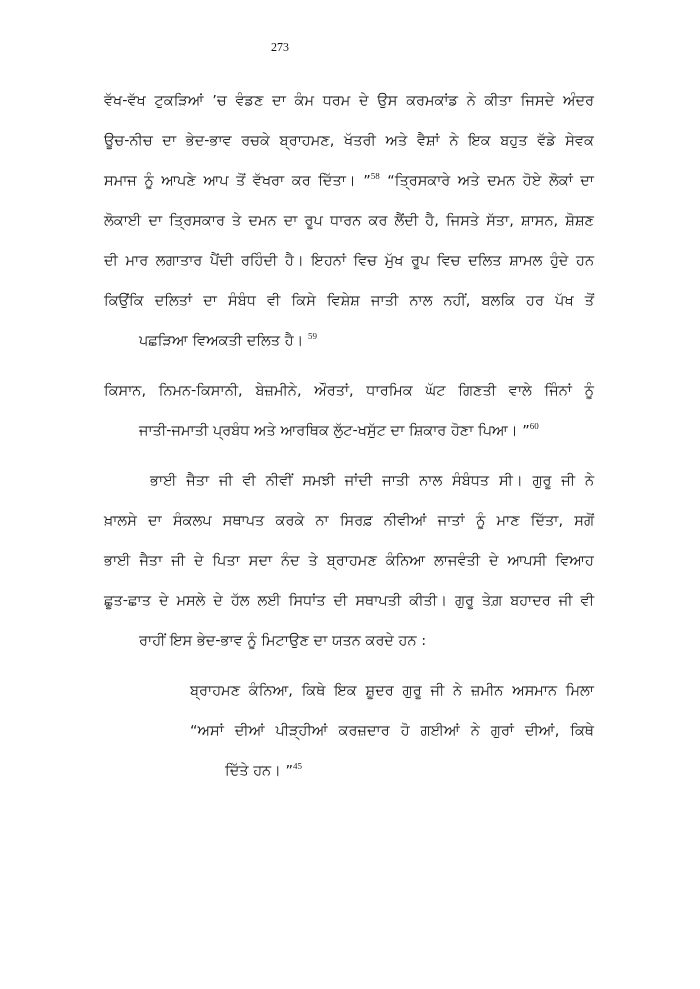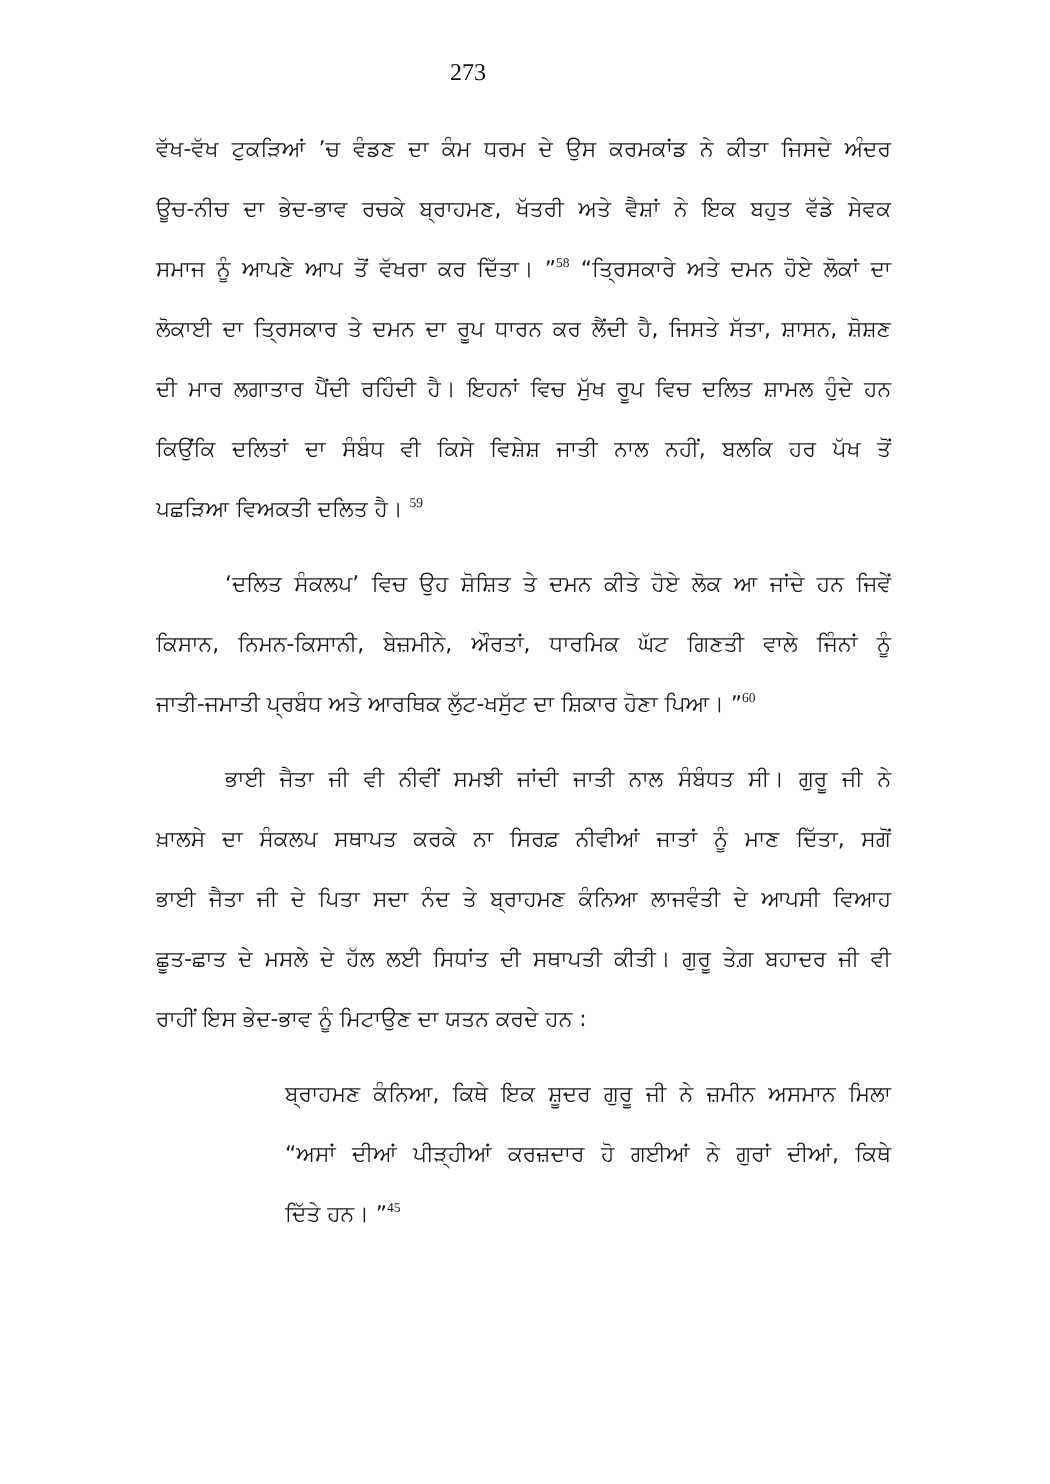--- a/index.html
+++ b/index.html
@@ -15,41 +15,41 @@
       color: #1a1a1a;
       font-family: "DejaVu Sans", "Liberation Sans", sans-serif;
     }
     .page-number {
       position: absolute;
       top: 40px;
       left: 0;
       width: 560px;
       text-align: center;
       font-family: "Liberation Serif", "DejaVu Serif", serif;
-      font-size: 16px;
+      font-size: 12px;
       color: #111;
-      padding-left: 32px;
     }
     .content {
       position: absolute;
       top: 80px;
       left: 104px;
       width: 490px;
     }
     .line {
       height: 40px;
       line-height: 40px;
       font-size: 14.5px;
       white-space: nowrap;
       text-align: justify;
       text-align-last: justify;
       overflow: visible;
     }
     .line.last {
       text-align-last: left;
+      margin-left: 35px;
     }
     .line.indent {
       padding-left: 46px;
     }
     .para-gap {
       height: 10px;
     }
     .quote {
       margin-left: 86px;
       width: 404px;
@@ -74,21 +74,20 @@
     <div class="line"><span>ਸਮਾਜ ਨੂੰ ਆਪਣੇ ਆਪ ਤੋਂ ਵੱਖਰਾ ਕਰ ਦਿੱਤਾ। ”</span><sup>58</sup><span> “ਤ੍ਰਿਸਕਾਰੇ ਅਤੇ ਦਮਨ ਹੋਏ ਲੋਕਾਂ ਦਾ</span></div>
     <div class="line">ਲੋਕਾਈ ਦਾ ਤ੍ਰਿਸਕਾਰ ਤੇ ਦਮਨ ਦਾ ਰੂਪ ਧਾਰਨ ਕਰ ਲੈਂਦੀ ਹੈ, ਜਿਸਤੇ ਸੱਤਾ, ਸ਼ਾਸਨ, ਸ਼ੋਸ਼ਣ</div>
     <div class="line">ਦੀ ਮਾਰ ਲਗਾਤਾਰ ਪੈਂਦੀ ਰਹਿੰਦੀ ਹੈ। ਇਹਨਾਂ ਵਿਚ ਮੁੱਖ ਰੂਪ ਵਿਚ ਦਲਿਤ ਸ਼ਾਮਲ ਹੁੰਦੇ ਹਨ</div>
     <div class="line">ਕਿਉਂਕਿ ਦਲਿਤਾਂ ਦਾ ਸੰਬੰਧ ਵੀ ਕਿਸੇ ਵਿਸ਼ੇਸ਼ ਜਾਤੀ ਨਾਲ ਨਹੀਂ, ਬਲਕਿ ਹਰ ਪੱਖ ਤੋਂ</div>
     <div class="line last"><span>ਪਛੜਿਆ ਵਿਅਕਤੀ ਦਲਿਤ ਹੈ। </span><sup>59</sup></div>
   </div>
 
   <div class="para-gap"></div>
 
   <div>
-    <div class="line indent">‘ਦਲਿਤ ਸੰਕਲਪ’ ਵਿਚ ਉਹ ਸ਼ੋਸ਼ਿਤ ਤੇ ਦਮਨ ਕੀਤੇ ਹੋਏ ਲੋਕ ਆ ਜਾਂਦੇ ਹਨ ਜਿਵੇਂ</div>
     <div class="line">ਕਿਸਾਨ, ਨਿਮਨ-ਕਿਸਾਨੀ, ਬੇਜ਼ਮੀਨੇ, ਔਰਤਾਂ, ਧਾਰਮਿਕ ਘੱਟ ਗਿਣਤੀ ਵਾਲੇ ਜਿੰਨਾਂ ਨੂੰ</div>
     <div class="line last"><span>ਜਾਤੀ-ਜਮਾਤੀ ਪ੍ਰਬੰਧ ਅਤੇ ਆਰਥਿਕ ਲੁੱਟ-ਖਸੁੱਟ ਦਾ ਸ਼ਿਕਾਰ ਹੋਣਾ ਪਿਆ। ”</span><sup>60</sup></div>
   </div>
 
   <div class="para-gap"></div>
 
   <div>
     <div class="line indent">ਭਾਈ ਜੈਤਾ ਜੀ ਵੀ ਨੀਵੀਂ ਸਮਝੀ ਜਾਂਦੀ ਜਾਤੀ ਨਾਲ ਸੰਬੰਧਤ ਸੀ। ਗੁਰੂ ਜੀ ਨੇ</div>
     <div class="line">ਖ਼ਾਲਸੇ ਦਾ ਸੰਕਲਪ ਸਥਾਪਤ ਕਰਕੇ ਨਾ ਸਿਰਫ਼ ਨੀਵੀਆਂ ਜਾਤਾਂ ਨੂੰ ਮਾਣ ਦਿੱਤਾ, ਸਗੋਂ</div>
     <div class="line">ਭਾਈ ਜੈਤਾ ਜੀ ਦੇ ਪਿਤਾ ਸਦਾ ਨੰਦ ਤੇ ਬ੍ਰਾਹਮਣ ਕੰਨਿਆ ਲਾਜਵੰਤੀ ਦੇ ਆਪਸੀ ਵਿਆਹ</div>

